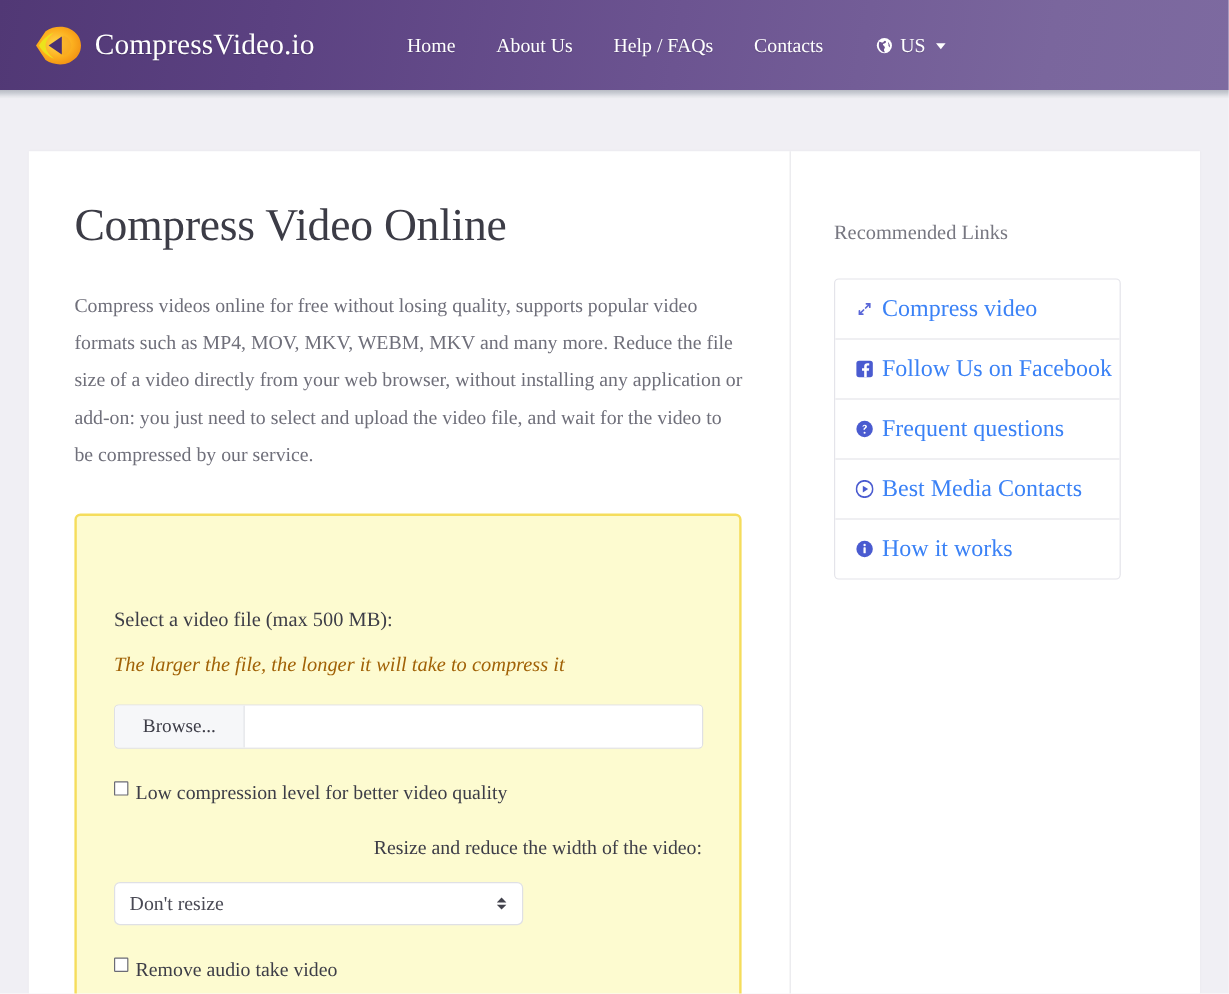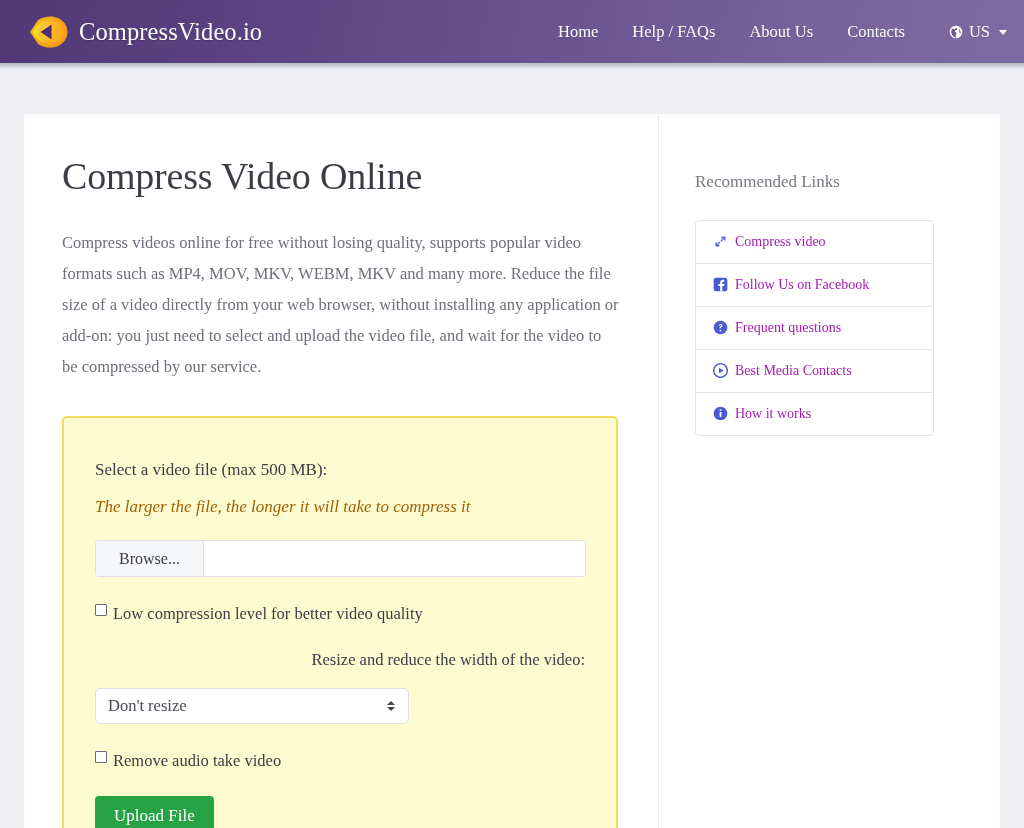--- a/index.html
+++ b/index.html
@@ -12,26 +12,25 @@
 
   body {
     background: #f0eff4;
     font-family: "Liberation Serif", "DejaVu Serif", serif;
     color: #333;
   }
 
   
   .navbar {
     position: relative;
-    height: 63px;
+    height: 75px;
     background: linear-gradient(100deg, #513875 0%, #5b4181 22%, #6c5491 55%, #7a669d 85%, #7d6aa0 100%);
     display: flex;
     align-items: center;
     padding: 0 0 0 28px;
-    justify-content: space-between;
   }
   .navbar-strip {
     height: 7px;
     background: linear-gradient(180deg, #b9bcc4 0%, #c9ccd3 35%, #e3e4e9 75%, #eeeef2 100%);
   }
 
   .brand {
     display: flex;
     align-items: center;
     gap: 11px;
@@ -121,20 +120,21 @@
     background: #fdfbd0;
     border: 2px solid #f5dd5c;
     border-radius: 5px;
     padding: 42px 31px 40px 31px;
     width: 556px;
   }
   .field-label {
     font-size: 17px;
     color: #3d3d47;
     margin-bottom: 17px;
+    margin-top: 35px;
   }
   .field-hint {
     font-size: 17px;
     color: #a16207;
     margin-bottom: 23px;
     font-style: italic;
   }
 
   .file-input {
     display: flex;
@@ -182,21 +182,21 @@
   }
 
   .select-label {
     font-size: 16.5px;
     color: #3d3d47;
     margin-top: 26px;
     text-align: right;
   }
   .select-box {
     position: relative;
-    width: 314px;
+    width: 341px;
     height: 36px;
     margin-top: 18px;
     background: #ffffff;
     border: 1px solid #dfe0e5;
     border-radius: 5px;
     display: flex;
     align-items: center;
     padding: 0 12px;
     cursor: pointer;
   }
@@ -244,27 +244,27 @@
   }
   .link-group {
     border: 1px solid #e4e4ea;
     border-radius: 4px;
     overflow: hidden;
     width: 239px;
     background: #fff;
   }
   .link-item {
     display: flex;
-    align-items: flex-start;
+    align-items: center;
     gap: 7px;
     padding: 13px 17px;
     border-bottom: 1px solid #e4e4ea;
     text-decoration: none;
-    font-size: 14px;
-    color: #a21caf;
+    font-size: 20px;
+    color: #3b82f6;
     white-space: nowrap;
   }
   .link-item:last-child { border-bottom: none; }
   .link-ico {
     width: 15px; height: 15px;
     flex: 0 0 auto;
     display: block;
   }
 </style>
 </head>
@@ -285,22 +285,22 @@
         <path d="M17 6 C12 8 7 12 4.5 17 C7 22 12 26 17 28 C12.5 24.5 10 21 10 17 C10 13 12.5 9.5 17 6 Z" fill="#ece21c"></path>
         <path d="M25.5 8.5 C29.5 11 31.5 14 31.5 17 C31.5 20 29.5 23 25.5 25.5 C21 23 18 20 18 17 C18 14 21 11 25.5 8.5 Z" fill="#f5a623" opacity="0.55"></path>
         <path d="M23.5 9.5 L23.5 24.5 L12.5 17 Z" fill="#4a2f72"></path>
       </svg>
     </span>
     <span class="brand-text">CompressVideo.io</span>
   </a>
 
   <nav class="nav-links">
     <a class="nav-link" href="#">Home</a>
+    <a class="nav-link" href="#">About Us</a>
     <a class="nav-link" href="#">Help / FAQs</a>
-    <a class="nav-link" href="#">About Us</a>
     <a class="nav-link" href="#">Contacts</a>
     <a class="nav-link lang" href="#">
       <span>
         <svg class="globe-icon" viewBox="0 0 16 16">
           <circle cx="8" cy="8" r="7.2" fill="#ffffff"></circle>
           <path d="M3.2 4.4 C4.6 4.1 5.2 5.4 6.4 5.1 C7.4 4.9 7.1 3.6 8.3 3.5 C9.4 3.4 9.9 4.6 9.2 5.4 C8.5 6.2 7 5.8 6.6 6.8 C6.2 7.9 8 8.2 8.4 9.3 C8.8 10.4 7.4 11 7.6 12.2 C7.7 13.1 8.6 13.6 8.2 14.5 C6.1 14.2 4.1 12.8 3.2 10.6 C2.5 8.7 2.6 6.2 3.2 4.4 Z" fill="#6b5390"></path>
           <path d="M11.4 4.6 C12.8 5.9 13.5 7.9 13.2 9.8 C12.4 9.2 11.6 8.3 11.9 7.3 C12.1 6.4 11.2 5.6 11.4 4.6 Z" fill="#6b5390"></path>
         </svg>
       </span>
       <span>US</span>

